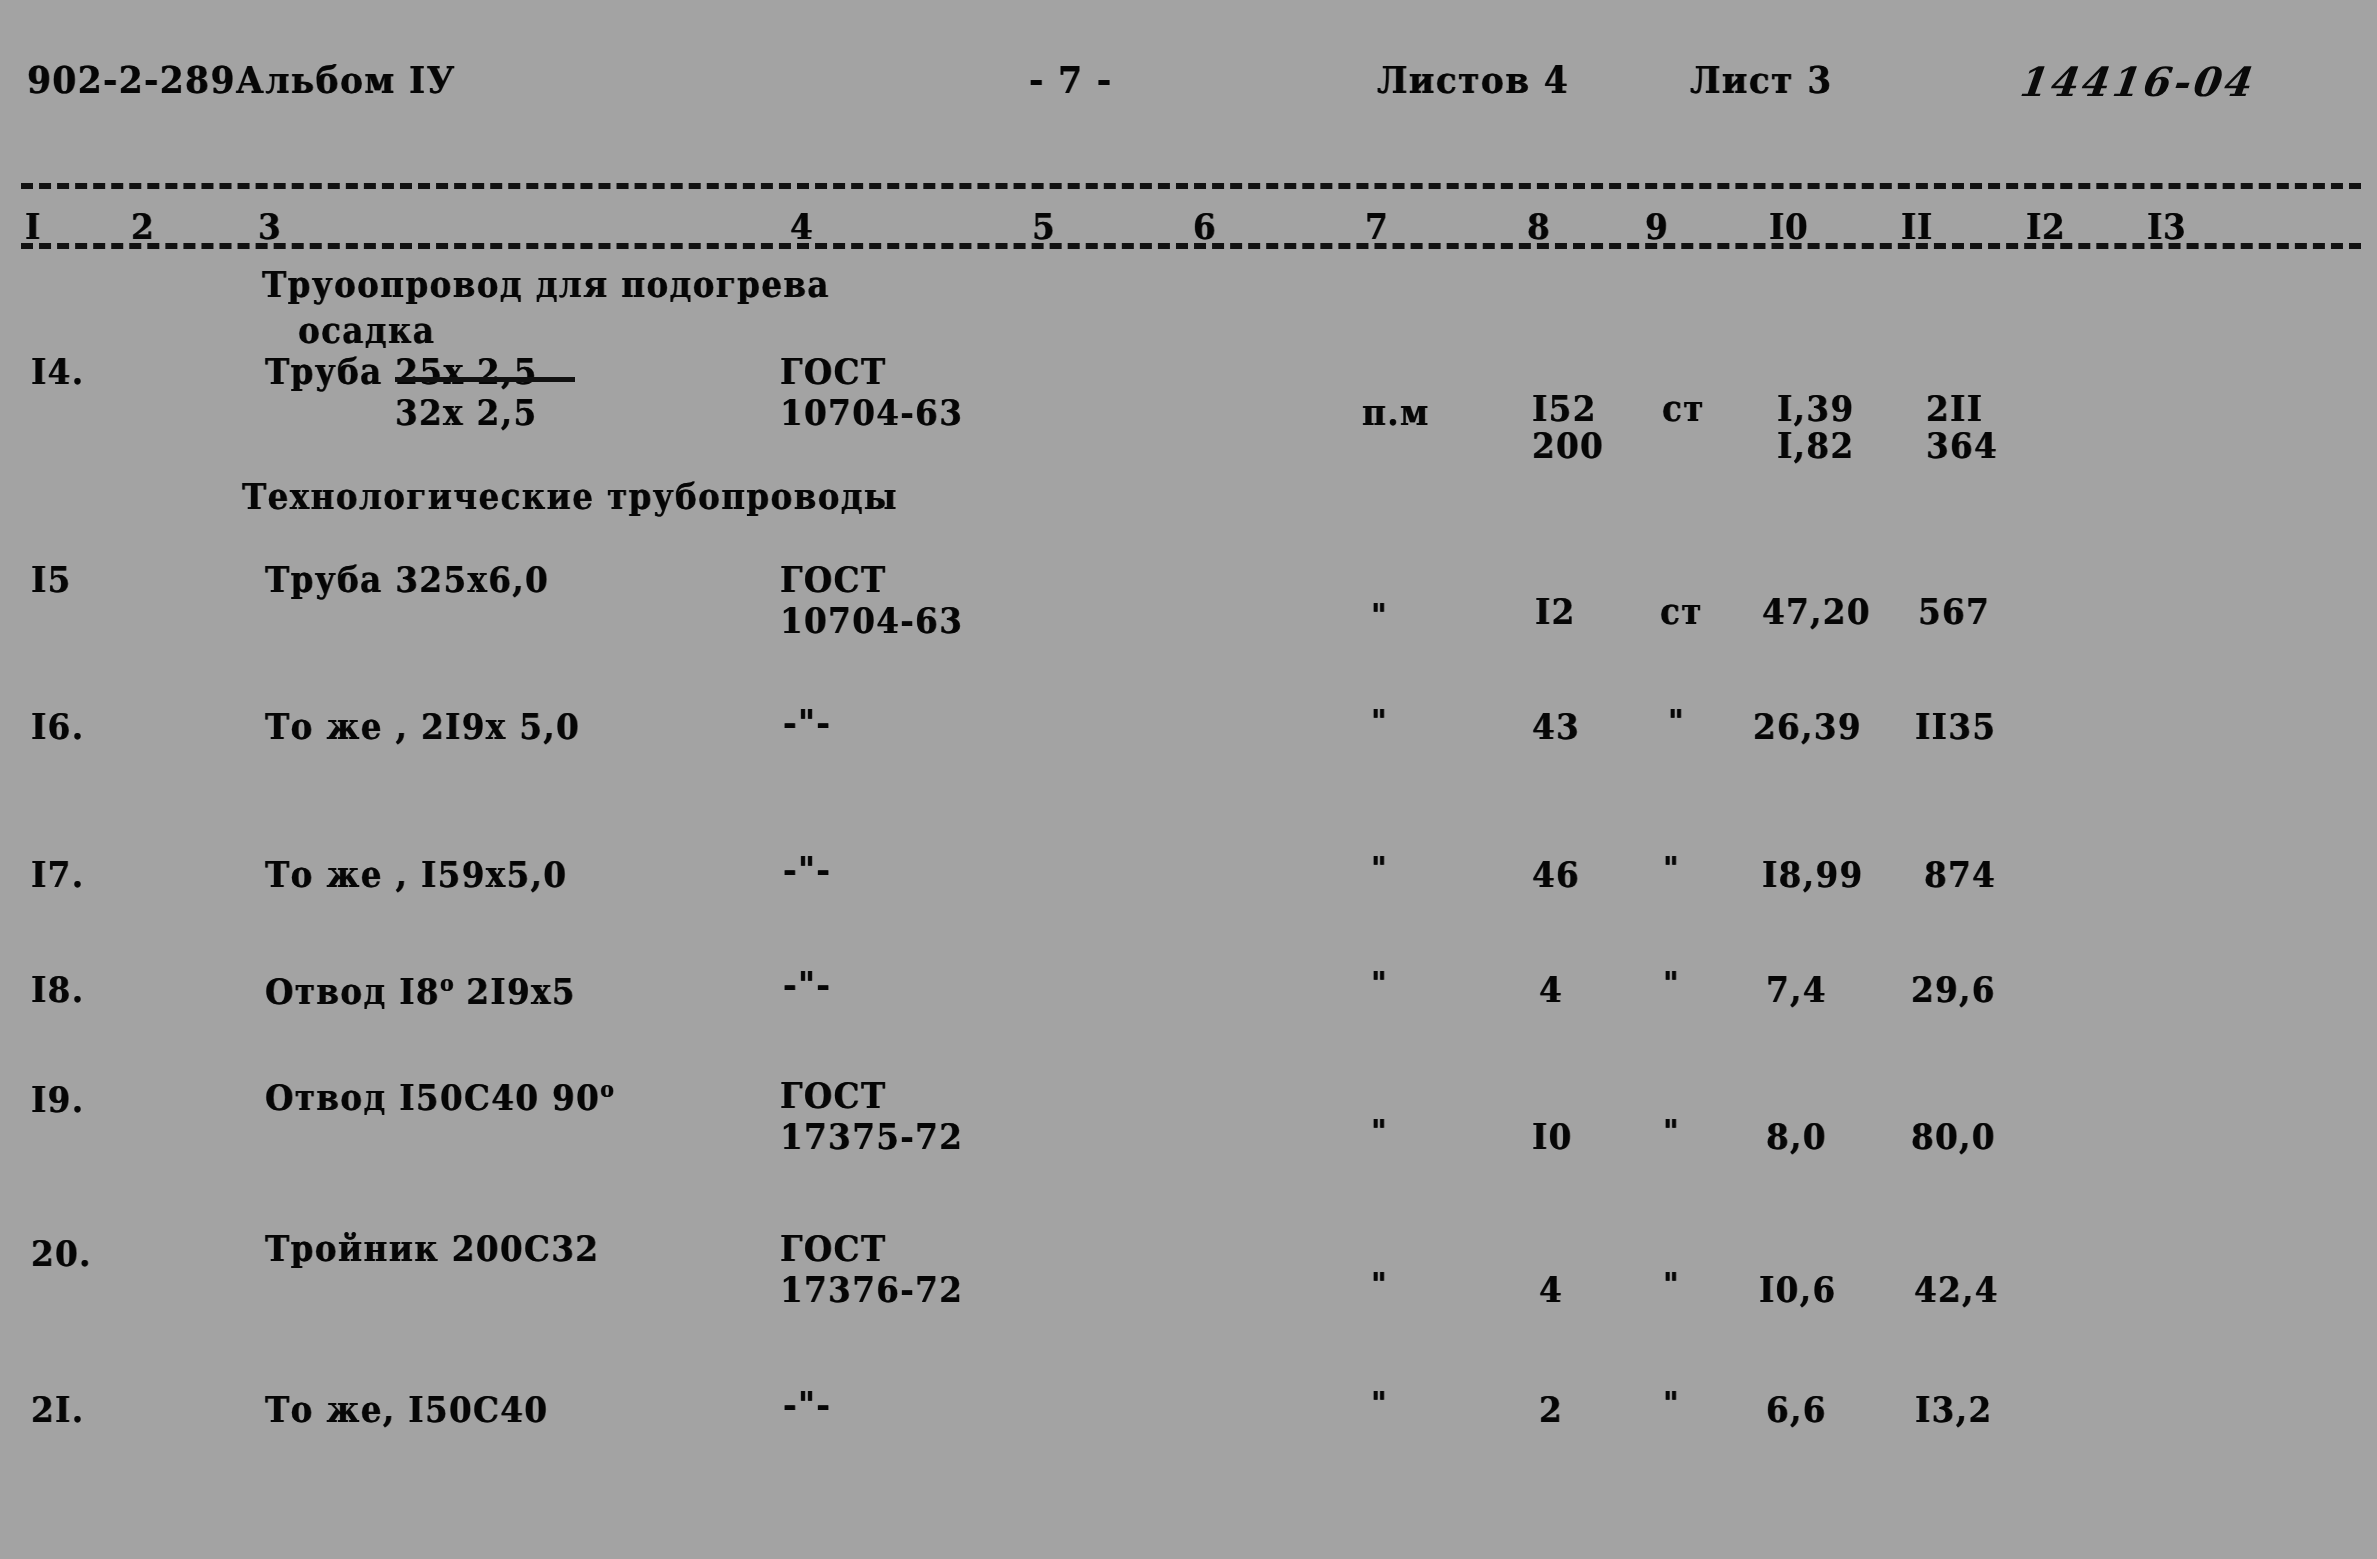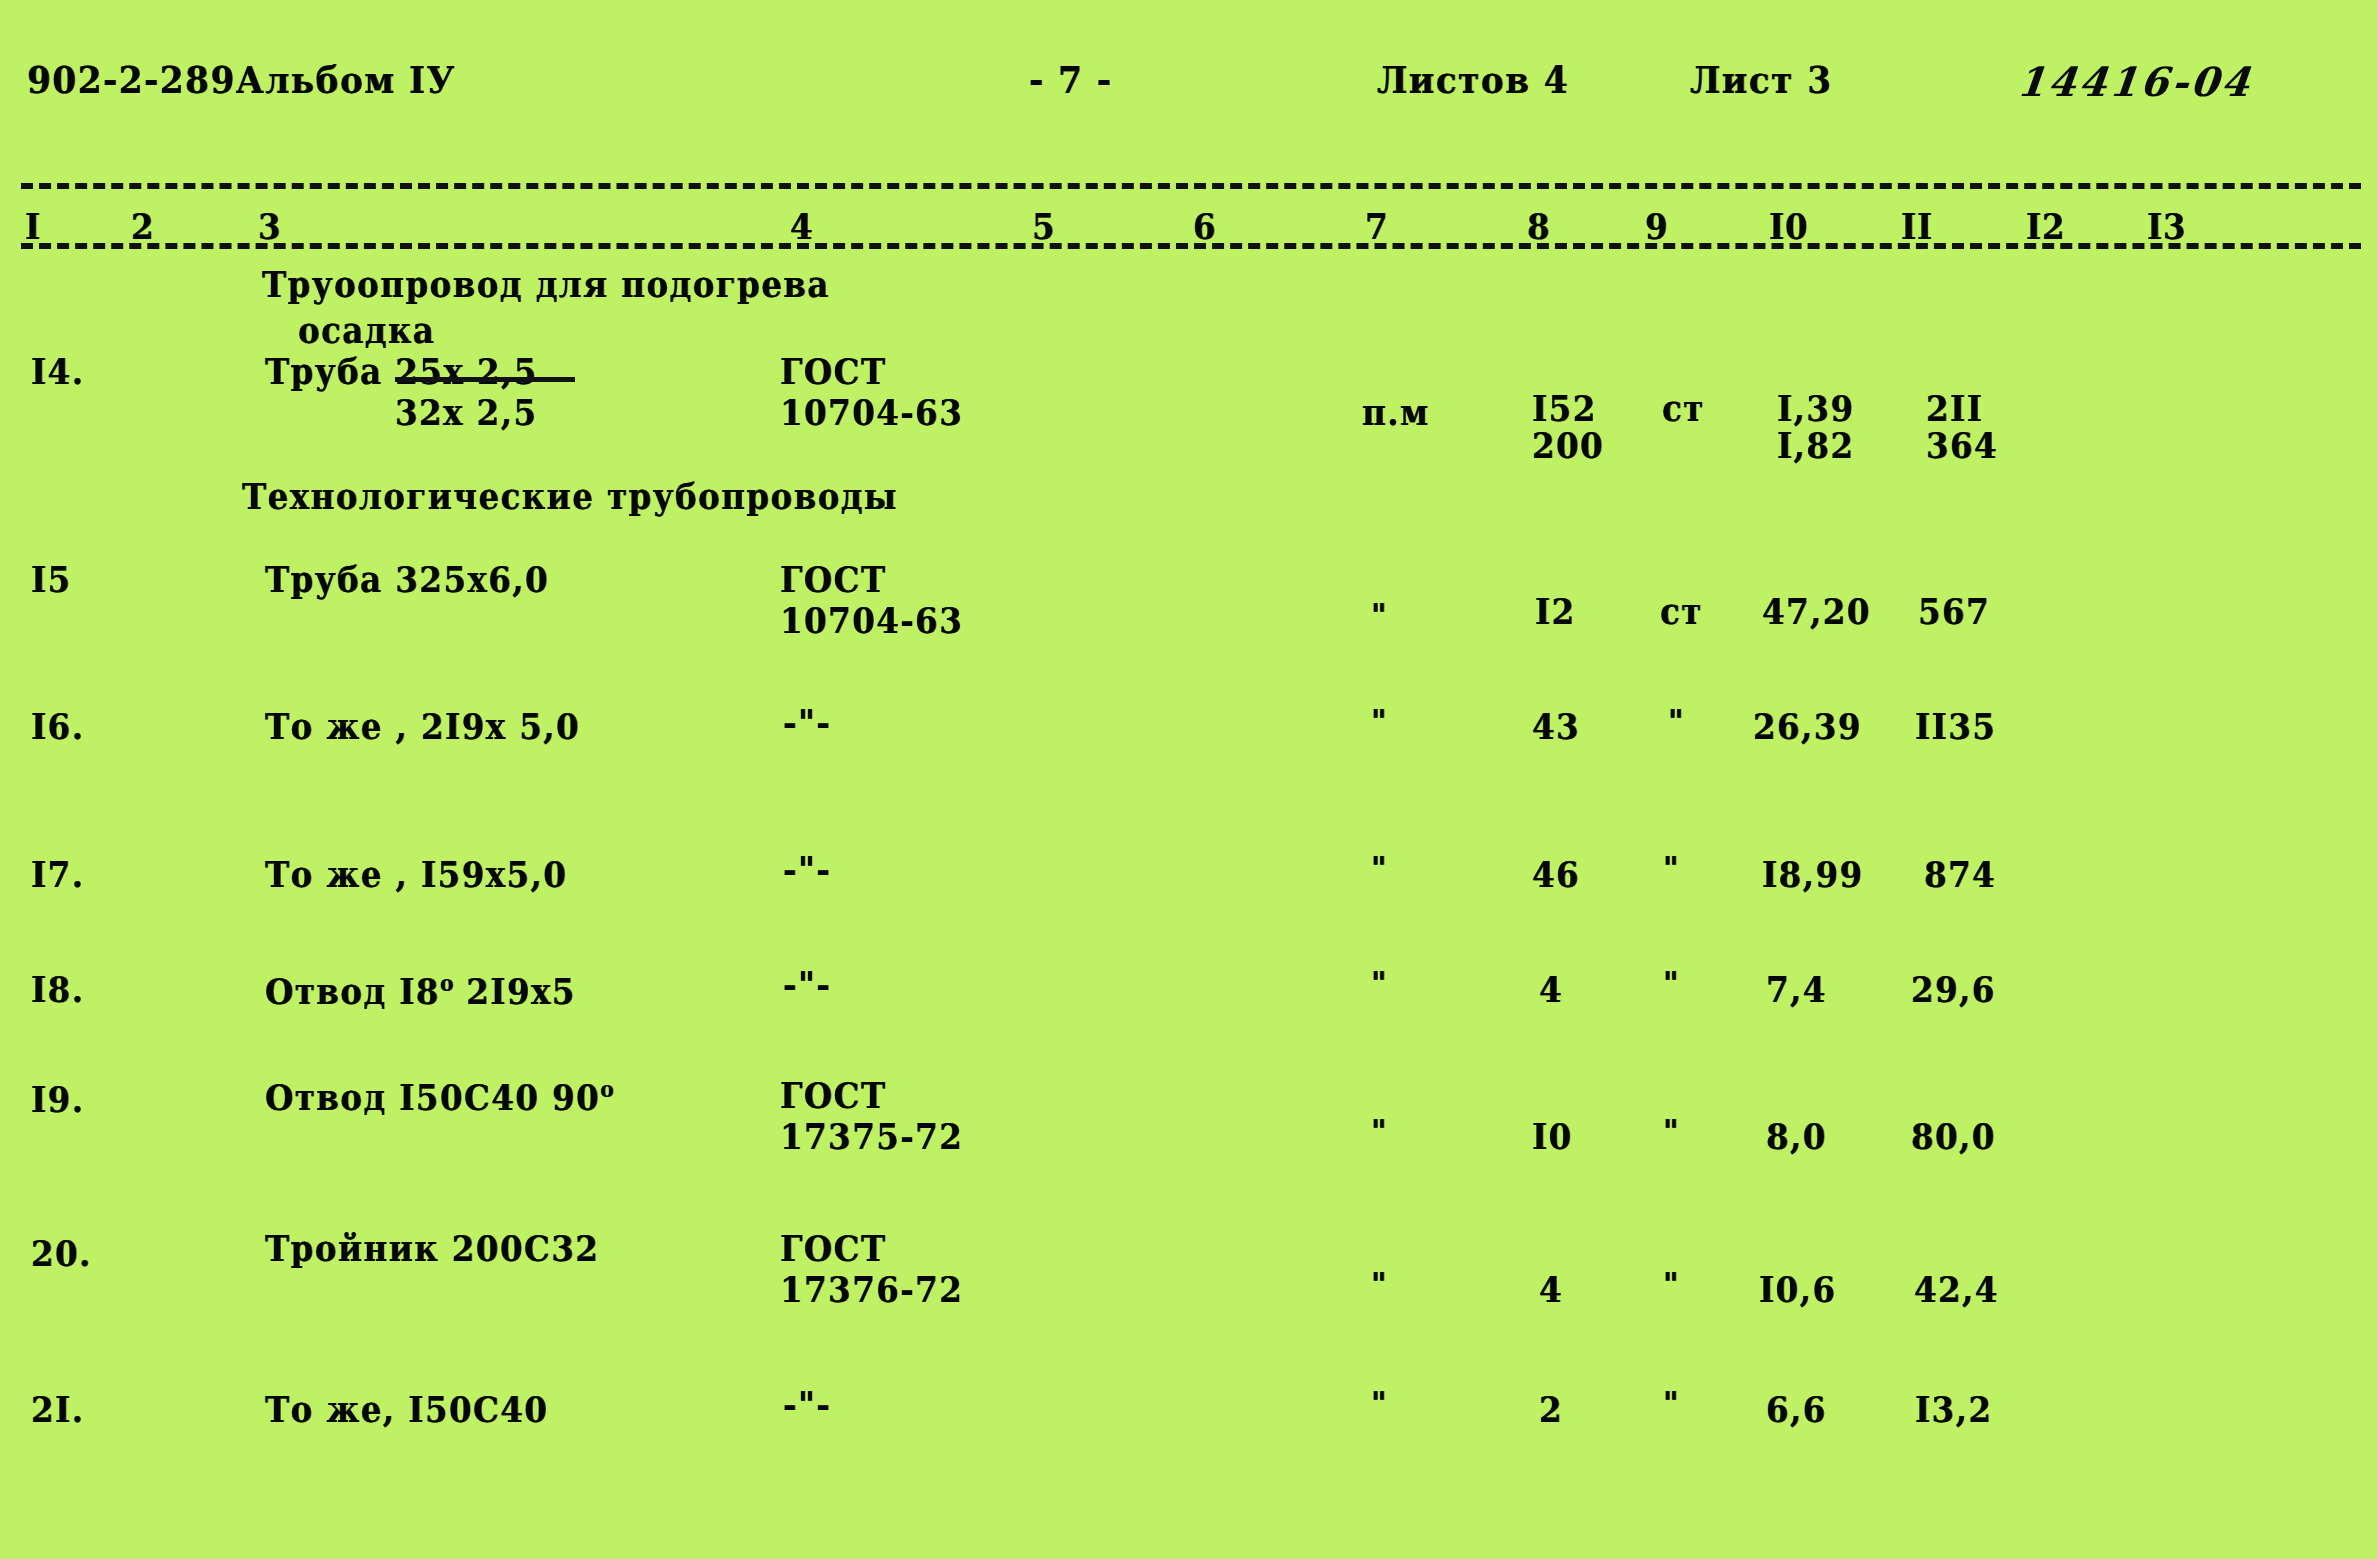--- a/index.html
+++ b/index.html
@@ -8,21 +8,21 @@
     background: #ffffff;
   }
   body {
     font-family: "Liberation Serif", "DejaVu Serif", serif;
     color: #000000;
   }
   #page {
     position: relative;
     width: 2377px;
     height: 1559px;
-    background: #bef264;
+    background: #a3a3a3;
     overflow: hidden;
   }
   .abs { position: absolute; }
 
   
   .tw {
     font-family: "DejaVu Serif", "Liberation Serif", serif;
     font-weight: 700;
     letter-spacing: 1.5px;
     white-space: nowrap;

